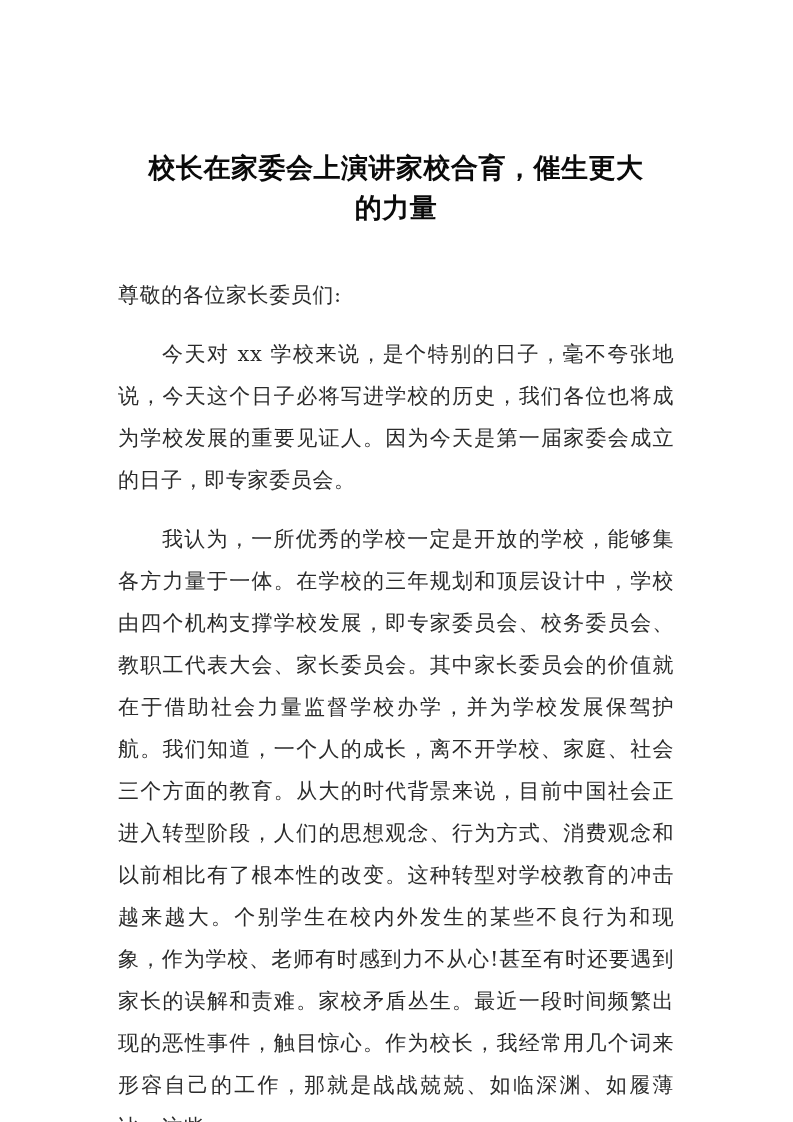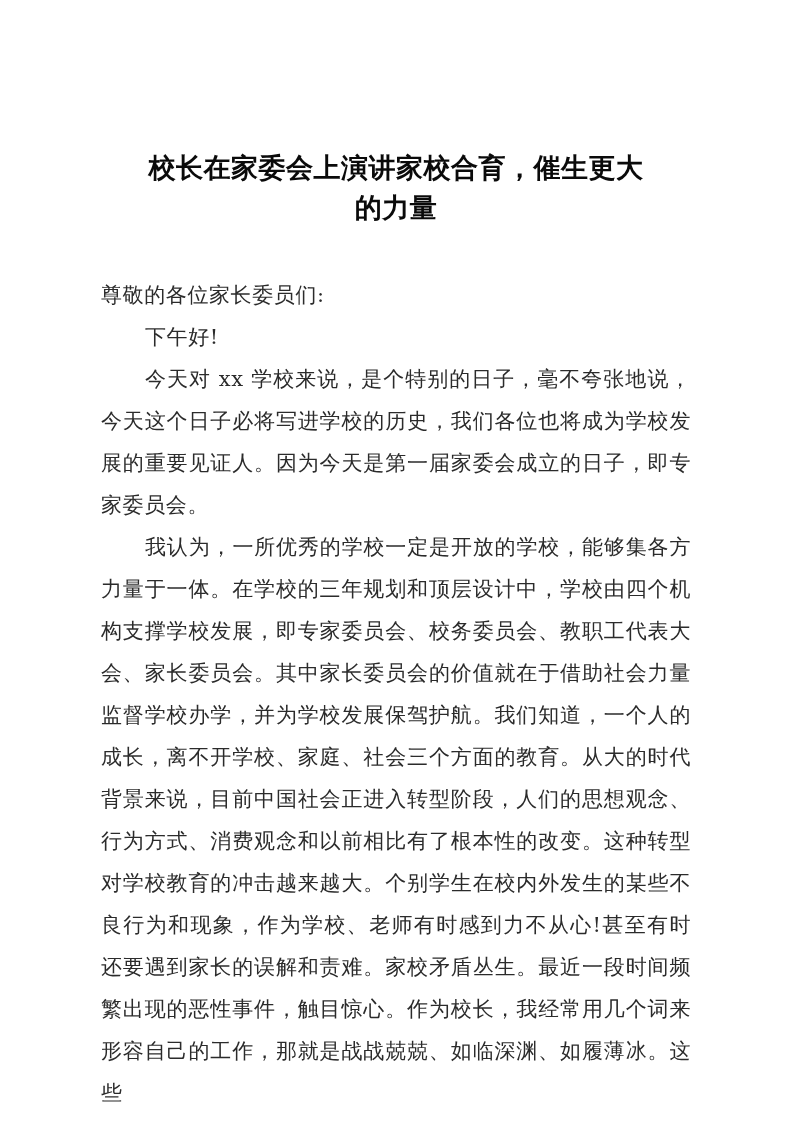--- a/index.html
+++ b/index.html
@@ -46,21 +46,21 @@
     font-family: "DejaVu Serif", "Liberation Serif", serif;
   }
 
   .para {
     font-size: 21px;
     line-height: 42px;
     text-align: justify;
     text-justify: inter-ideograph;
     letter-spacing: 0.6px;
     color: #2b2b2b;
-    margin: 0;
+    margin: 17px;
     font-weight: normal;
     font-family: "DejaVu Serif", "Liberation Serif", serif;
   }
 
   .para.indent {
     text-indent: 44px;
   }
 
   .para.salutation {
     text-indent: 0;
@@ -78,21 +78,20 @@
 
   <div id="doc-body">
 
     <h1 class="doc-title">
       <span>校长在家委会上演讲家校合育，催生更大</span><br>
       <span>的力量</span>
     </h1>
 
     <p class="para salutation">尊敬的各位家长委员们:</p>
 
-    <p class="para indent">下午好!</p>
 
     <p class="para indent">今天对 xx 学校来说，是个特别的日子，毫不夸张地说，今天这个日子必将写进学校的历史，我们各位也将成为学校发展的重要见证人。因为今天是第一届家委会成立的日子，即专家委员会。</p>
 
     <p class="para indent flow-clip">我认为，一所优秀的学校一定是开放的学校，能够集各方力量于一体。在学校的三年规划和顶层设计中，学校由四个机构支撑学校发展，即专家委员会、校务委员会、教职工代表大会、家长委员会。其中家长委员会的价值就在于借助社会力量监督学校办学，并为学校发展保驾护航。我们知道，一个人的成长，离不开学校、家庭、社会三个方面的教育。从大的时代背景来说，目前中国社会正进入转型阶段，人们的思想观念、行为方式、消费观念和以前相比有了根本性的改变。这种转型对学校教育的冲击越来越大。个别学生在校内外发生的某些不良行为和现象，作为学校、老师有时感到力不从心!甚至有时还要遇到家长的误解和责难。家校矛盾丛生。最近一段时间频繁出现的恶性事件，触目惊心。作为校长，我经常用几个词来形容自己的工作，那就是战战兢兢、如临深渊、如履薄冰。这些</p>
 
   </div>
 
 </div>
 
 </body></html>

